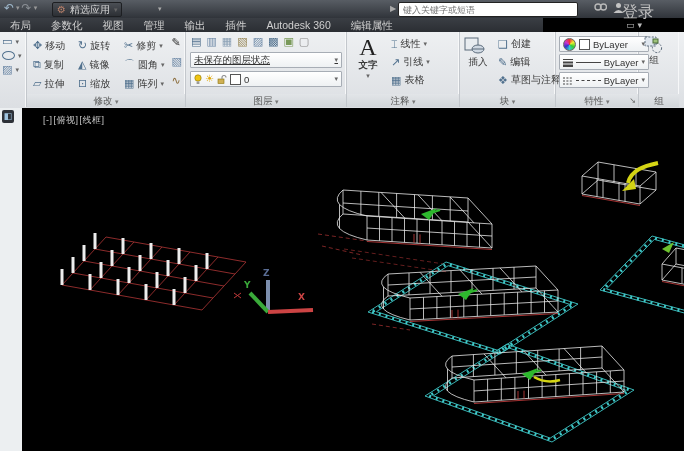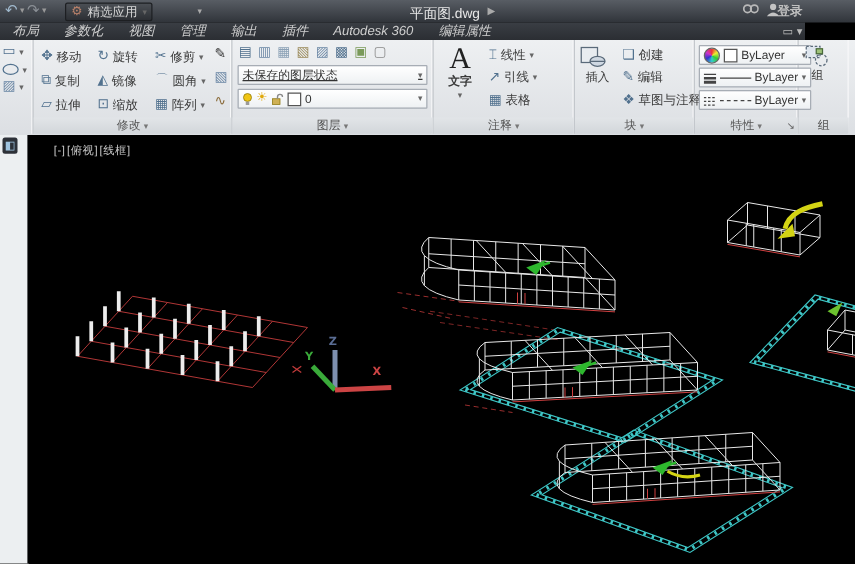--- a/index.html
+++ b/index.html
@@ -13,25 +13,25 @@
   .qat .dd{font-size:7px;color:#999;}
   .ws-box{position:absolute;left:52px;top:2px;height:13px;display:flex;align-items:center;gap:4px;
     padding:0 4px;background:linear-gradient(#4b4f55,#2c2f34);border:1px solid #1d1f22;border-radius:2px;
     color:#d8d8d8;font-size:10px;}
   .ws-extra{position:absolute;left:158px;top:5px;font-size:7px;color:#aaa;}
   .doc-title{position:absolute;left:226px;top:3px;width:158px;text-align:right;color:#e8e8e8;font-size:11px;}
   .expand-arrow{position:absolute;left:390px;top:4px;color:#aaa;font-size:8px;}
   .search-box{position:absolute;left:398px;top:2px;width:170px;height:13px;border:1px solid #222;
     border-radius:2px;background:#fff;font-size:9px;color:#888;padding:0 4px;font-family:inherit;}
   .ic-right{position:absolute;top:2px;display:flex;align-items:center;gap:6px;color:#b8b8b8;}
-  .signin{font-size:10px;color:#c0c0c0;font-weight:bold;}
+  .signin{font-size:16px;color:#c0c0c0;}
 
   
-  .tabrow{position:absolute;left:0;top:18px;width:644px;height:14px;background:linear-gradient(#3a3e44,#2b2e33);
-    display:flex;align-items:flex-start;gap:0;color:#cfcfcf;font-size:10.5px;font-style:italic;}
+  .tabrow{position:absolute;left:0;top:18px;width:543px;height:14px;background:linear-gradient(#3a3e44,#2b2e33);
+    display:flex;align-items:flex-start;gap:0;color:#cfcfcf;font-size:10.5px;}
   .tabrow .tab{padding:0 10px;height:14px;line-height:14px;cursor:default;}
   .rib-min{position:absolute;right:42px;top:20px;color:#bbb;font-size:9px;display:flex;gap:3px;}
 
   
   .ribbon{position:absolute;left:0;top:32px;width:684px;height:76px;
     background:linear-gradient(#eef0f2,#dcdfe3);border-bottom:1px solid #8f959c;display:flex;}
   .panel{position:relative;height:75px;border-right:1px solid #c3c7cc;box-shadow:inset -1px 0 0 #f7f8f9;}
   .panel .plabel{position:absolute;left:0;bottom:0;width:100%;height:13px;font-size:9.5px;color:#555;
     text-align:center;line-height:13px;background:linear-gradient(#e2e5e8,#d2d6da);}
   .plabel .dd{font-size:7px;color:#777;}
@@ -66,22 +66,22 @@
         <span class="dd">▾</span>
       <span style="color:#8a8f95">↷</span>
         <span class="dd">▾</span>
     </div>
     <div class="ws-box">
       <span style="color:#b9816a;font-size:10px;">⚙</span>
       <span>精选应用</span>
       <span class="dd">▾</span>
     </div>
     <span class="ws-extra">▾</span>
-    <div class="doc-title">平面图.dwg</div>
     <span class="expand-arrow">▶</span>
+    <input class="search-box" placeholder="键入关键字或短语" style="">
     <div class="ic-right" style="left:594px;">
       <svg width="13" height="12" viewBox="0 0 13 12">
         <circle cx="4" cy="5" r="3" fill="none" stroke="#b8b8b8" stroke-width="1.4"></circle>
         <circle cx="9.5" cy="5" r="3" fill="none" stroke="#b8b8b8" stroke-width="1.4"></circle>
         <line x1="6.5" y1="3" x2="6.5" y2="7" stroke="#b8b8b8"></line>
       </svg>
       <svg width="11" height="12" viewBox="0 0 11 12">
         <circle cx="5.5" cy="3.5" r="2.5" fill="#c4c4c4"></circle>
           <path d="M0.5,11 q5,-6 10,0 Z" fill="#c4c4c4"></path>
       </svg>

